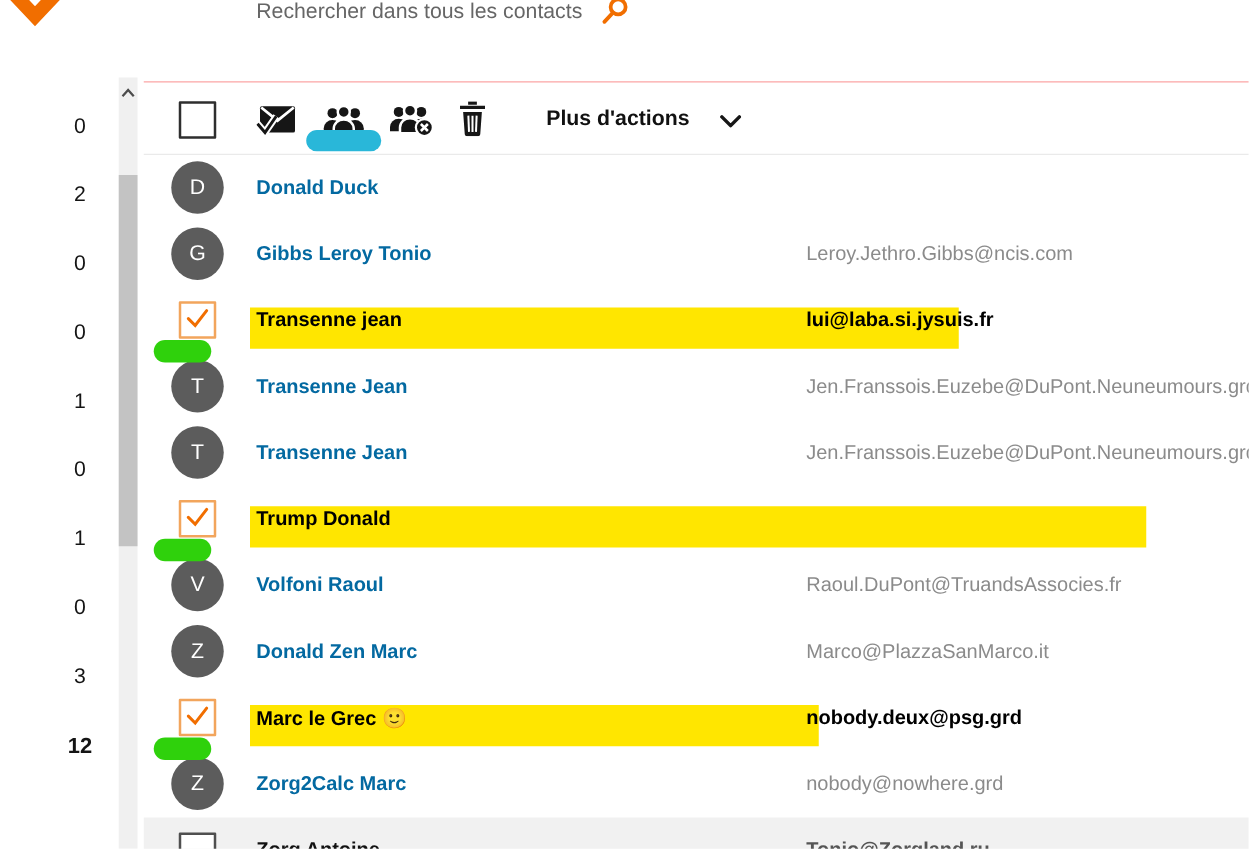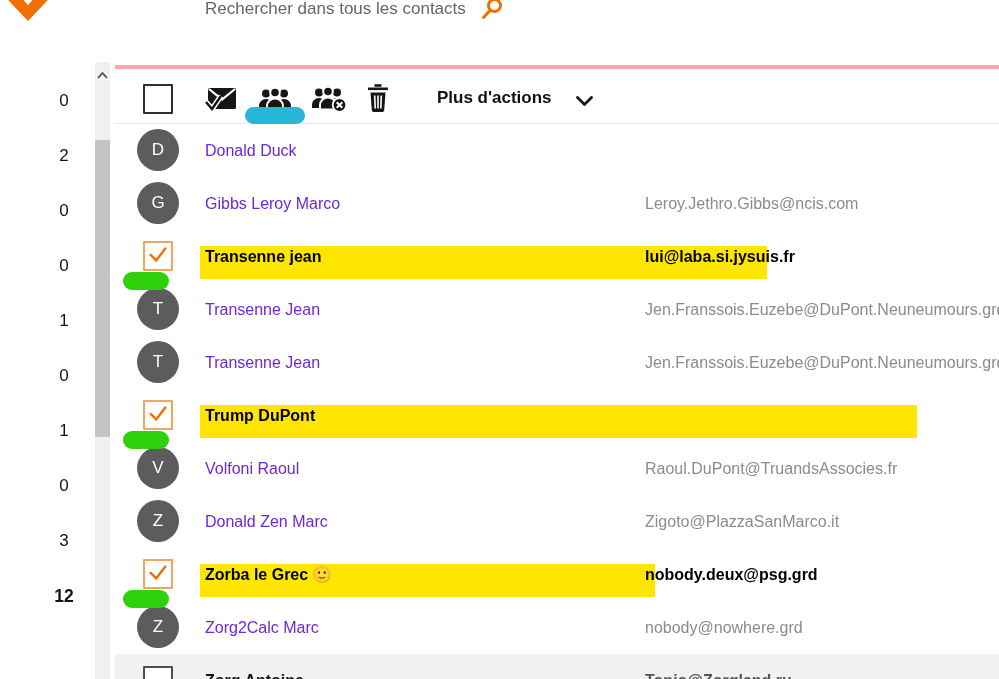--- a/index.html
+++ b/index.html
@@ -20,21 +20,21 @@
   .count{position:absolute;left:40px;width:48px;text-align:center;font-size:17px;color:#141414;}
   .count.bold{font-weight:700;font-size:17.5px;}
 
   
   #sb-track{left:95px;top:62px;width:15px;height:617px;background:#f0f0f0;}
   #sb-thumb{left:95px;top:140px;width:15px;height:297px;background:#c3c3c3;}
   #sb-up{left:96px;top:66px;}
 
   
   #toolbar{left:115px;top:65px;width:884px;height:59px;background:#fff;
-    border-top:4px solid #fca5a5;border-bottom:1px solid #eaeaea;box-sizing:border-box;}
+    border-top:1px solid #fca5a5;border-bottom:1px solid #eaeaea;box-sizing:border-box;}
   .tb{position:absolute;}
   #tb-checkbox{left:28px;top:15px;width:26px;height:26px;border:2px solid #2e2e2e;border-radius:1px;background:#fff;cursor:pointer;}
   #tb-mail{left:90px;top:17px;cursor:pointer;}
   #tb-group{left:143px;top:16px;cursor:pointer;}
   #tb-group-x{left:196px;top:15px;cursor:pointer;}
   #tb-trash{left:252px;top:15px;cursor:pointer;}
   #tb-more{left:322px;top:0;height:57px;display:flex;align-items:center;font-size:17px;font-weight:700;color:#111;cursor:pointer;}
   #tb-chevron{left:461px;top:24px;cursor:pointer;}
   #cyan-pill{left:130px;top:38px;width:60px;height:17px;border-radius:9px;background:var(--cyan);z-index:3;}
 
@@ -43,21 +43,21 @@
   .row.partial{background:#f1f1f1;}
   .avatar{position:absolute;left:22px;top:5px;width:42px;height:42px;border-radius:50%;
     background:var(--avatar);color:#fff;display:flex;align-items:center;justify-content:center;
     font-size:17px;font-weight:500;}
   .cbox{position:absolute;left:28px;top:11px;width:26px;height:26px;background:#fff;border-radius:1px;
     display:flex;align-items:center;justify-content:center;cursor:pointer;z-index:2;}
   .cbox.checked{border:2px solid #f2a55c;}
   .cbox.unchecked{border:2px solid #4f4f4f;}
   .hl{position:absolute;left:85px;top:16px;height:33px;background:var(--yellow);z-index:0;}
   .name{position:absolute;left:90px;top:0;height:53px;display:flex;align-items:center;
-    font-size:16px;color:#6d28d9;white-space:nowrap;z-index:1;}
+    font-size:16px;color:#0369a1;white-space:nowrap;z-index:1;font-weight:bold;}
   .email{position:absolute;left:530px;top:0;height:53px;display:flex;align-items:center;
     font-size:16px;color:#8b8b8b;white-space:nowrap;z-index:1;}
   .row.selected .name,.row.selected .email{font-weight:700;color:#000;}
   .row.partial .name{font-weight:700;color:#111;}
   .row.partial .email{font-weight:700;color:#555;}
   .gpill{position:absolute;left:8px;top:42px;width:46px;height:18px;border-radius:9px;background:var(--green);z-index:3;}
 </style>
 </head>
 <body style="--accent: #f16e00; --yellow: #ffe600; --green: #2fd10c; --cyan: #29b7d9; --avatar: #5c5c5c;">
 
@@ -167,21 +167,21 @@
   <div class="tb" id="cyan-pill"></div>
 </div>
 
 <div id="rows">
     <div class="row normal" style="top: 124px;">
       <div class="avatar">D</div>
       <div class="name">Donald Duck</div>
     </div>
     <div class="row normal" style="top: 177px;">
       <div class="avatar">G</div>
-      <div class="name">Gibbs Leroy Marco</div>
+      <div class="name">Gibbs Leroy Tonio</div>
       <div class="email">Leroy.Jethro.Gibbs@ncis.com</div>
     </div>
     <div class="row selected" style="top: 230px;">
       <div class="hl" style="width: 567px;"></div>
       <div class="cbox checked">
         <span><svg width="22" height="22" viewBox="0 0 24 24">
             <path d="M4,13 L10,19 L20,6" fill="none" stroke="#f16e00" stroke-width="2.6" stroke-linecap="round"></path>
           </svg></span>
       </div>
       <div class="gpill"></div>
@@ -199,41 +199,41 @@
       <div class="email">Jen.Franssois.Euzebe@DuPont.Neuneumours.grd</div>
     </div>
     <div class="row selected" style="top: 389px;">
       <div class="hl" style="width: 717px;"></div>
       <div class="cbox checked">
         <span><svg width="22" height="22" viewBox="0 0 24 24">
             <path d="M4,13 L10,19 L20,6" fill="none" stroke="#f16e00" stroke-width="2.6" stroke-linecap="round"></path>
           </svg></span>
       </div>
       <div class="gpill"></div>
-      <div class="name">Trump DuPont</div>
+      <div class="name">Trump Donald</div>
     </div>
     <div class="row normal" style="top: 442px;">
       <div class="avatar">V</div>
       <div class="name">Volfoni Raoul</div>
       <div class="email">Raoul.DuPont@TruandsAssocies.fr</div>
     </div>
     <div class="row normal" style="top: 495px;">
       <div class="avatar">Z</div>
       <div class="name">Donald Zen Marc</div>
-      <div class="email">Zigoto@PlazzaSanMarco.it</div>
+      <div class="email">Marco@PlazzaSanMarco.it</div>
     </div>
     <div class="row selected" style="top: 548px;">
       <div class="hl" style="width: 455px;"></div>
       <div class="cbox checked">
         <span><svg width="22" height="22" viewBox="0 0 24 24">
             <path d="M4,13 L10,19 L20,6" fill="none" stroke="#f16e00" stroke-width="2.6" stroke-linecap="round"></path>
           </svg></span>
       </div>
       <div class="gpill"></div>
-      <div class="name">Zorba le Grec 🙂</div>
+      <div class="name">Marc le Grec 🙂</div>
       <div class="email">nobody.deux@psg.grd</div>
     </div>
     <div class="row normal" style="top: 601px;">
       <div class="avatar">Z</div>
       <div class="name">Zorg2Calc Marc</div>
       <div class="email">nobody@nowhere.grd</div>
     </div>
     <div class="row partial" style="top: 654px;">
       <div class="cbox unchecked" style="top: 12px;"></div>
       <div class="name">Zorg Antoine</div>

